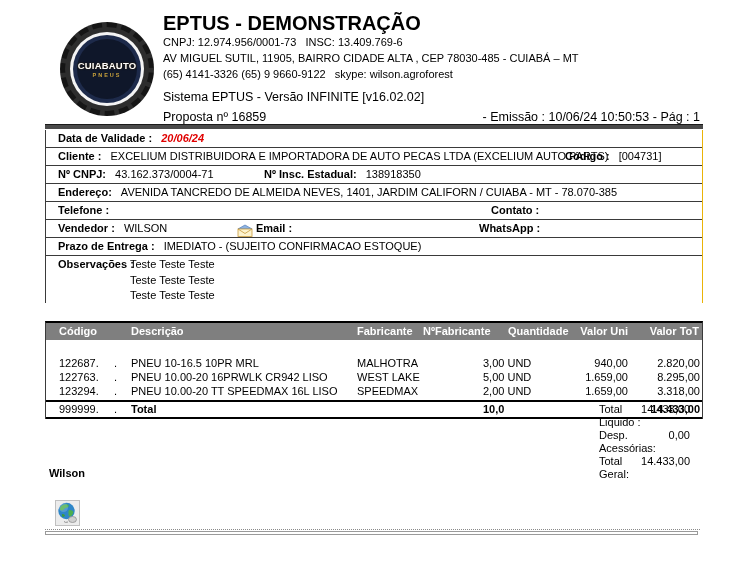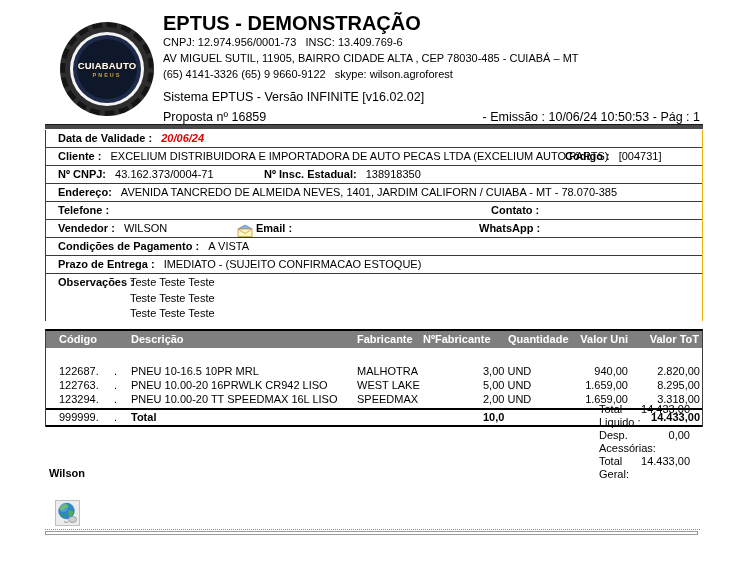--- a/index.html
+++ b/index.html
@@ -26,21 +26,21 @@
   .irow .val{margin-left:6px;}
   .obs-row{position:relative;height:47px;border-bottom:none;padding-left:12px;line-height:15px;}
   .obs-lines{position:absolute;left:84px;top:1px;line-height:15.5px;}
   .red{color:#e00000;font-weight:bold;font-style:italic;}
   .mid1{position:absolute;left:218px;top:0;}
   .mid2{position:absolute;left:445px;top:0;}
   .mid3{position:absolute;left:433px;top:0;}
   .emailgrp{position:absolute;left:190px;top:0;display:flex;align-items:flex-end;gap:2px;height:17px;}
   .codegrp{position:absolute;left:519px;top:0;}
   
-  .items-box{position:absolute;left:45px;top:329px;width:658px;border-left:1px solid #3a3a3a;border-right:1px solid #3a3a3a;border-top:2px solid #000;box-sizing:border-box;background:#fff;}
+  .items-box{position:absolute;left:45px;top:321px;width:658px;border-left:1px solid #3a3a3a;border-right:1px solid #3a3a3a;border-top:2px solid #000;box-sizing:border-box;background:#fff;}
   .thead{display:grid;grid-template-columns:13px 55px 17px 226px 66px 85px 65px 57px 71px;height:17px;line-height:17px;background:#7f7f7f;color:#fff;font-weight:bold;}
   .trow{display:grid;grid-template-columns:13px 55px 17px 226px 66px 60px 62px 85px 72px;height:14px;line-height:14px;}
   .tr-area{padding-top:16px;padding-bottom:2px;}
   .r{text-align:right;padding-right:2px;}
   .sep{height:2px;background:#000;}
   .items-bottom{height:2px;background:#000;}
   
   .totals{position:absolute;right:46px;top:403px;width:128px;}
   .totline{display:flex;line-height:13px;font-weight:normal;margin-left:37px;}
   
@@ -120,24 +120,20 @@
         <svg width="18" height="13" viewBox="0 0 18 13">
           <path d="M2 5 L9 1 L16 5 Z" fill="#8fb3e0" stroke="#5d87c0" stroke-width="0.8"></path>
           <rect x="2" y="5" width="14" height="7.5" fill="#fdf3cf" stroke="#c89b3c" stroke-width="0.8"></rect>
           <path d="M2 5 L9 9.5 L16 5" fill="none" stroke="#c89b3c" stroke-width="0.8"></path>
         </svg>
         <span class="b">Email :</span>
       </span>
       <span class="mid3 b">WhatsApp :</span>
     </div>
 
-    <div class="irow">
-      <span class="b">Condições de Pagamento :</span>
-      <span class="val">A VISTA</span>
-    </div>
 
     <div class="irow">
       <span class="b">Prazo de Entrega :</span>
       <span class="val">IMEDIATO - (SUJEITO CONFIRMACAO ESTOQUE)</span>
     </div>
 
     <div class="obs-row">
       <span class="b" style="line-height:17px;">Observações :</span>
       <span class="obs-lines">
         <div>Teste Teste Teste</div>

